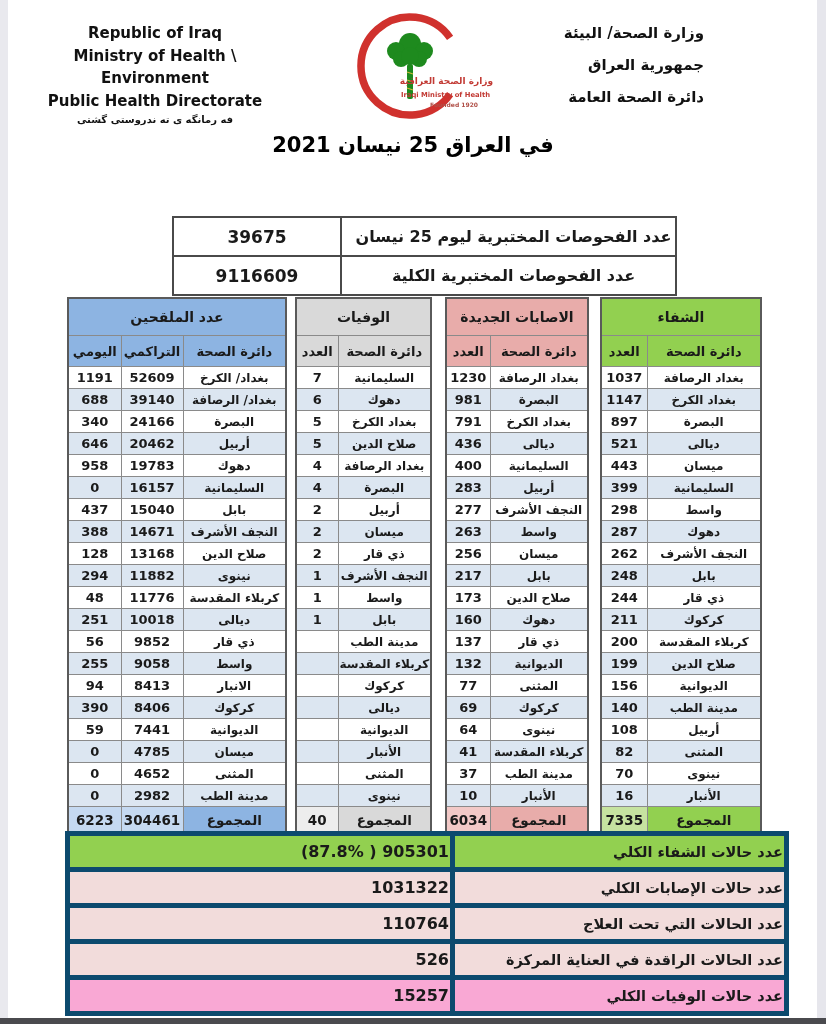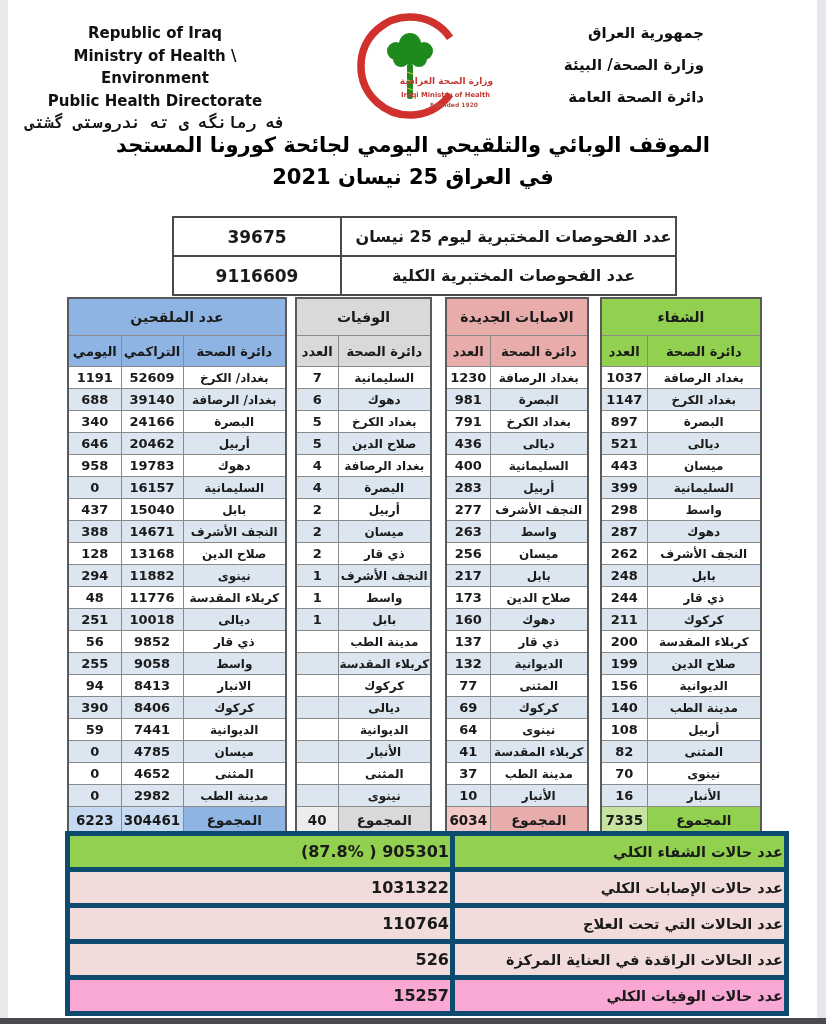--- a/index.html
+++ b/index.html
@@ -11,21 +11,21 @@
   .page{position:absolute;inset:0;}
 
   
   .edge-left{position:absolute;left:0;top:0;width:8px;height:1024px;background:#e9e9ee;}
   .edge-right{position:absolute;right:0;top:0;width:9px;height:1024px;background:#e6e6ec;}
   .bottom-bar{position:absolute;left:0;bottom:0;width:826px;height:6px;background:#4a4a4e;}
 
   
   .hdr-left{position:absolute;left:22px;top:22px;width:266px;text-align:center;
     font-weight:bold;font-size:15px;line-height:1.5;color:#111;direction:ltr;}
-  .hdr-left .ku{font-size:16px;direction:rtl;font-family:Liberation Mono, monospace;}
+  .hdr-left .ku{font-size:10px;direction:rtl;}
   .hdr-right{position:absolute;right:122px;top:24px;width:220px;text-align:right;
     font-weight:bold;font-size:15px;color:#111;direction:rtl;}
   .hdr-right div{margin-bottom:14px;}
   .logo{position:absolute;left:330px;top:8px;width:185px;height:112px;}
 
   
   .doc-title{position:absolute;left:60px;top:130px;width:706px;text-align:center;
     font-weight:bold;color:#000;direction:rtl;}
   .doc-title .l1{font-size:21px;line-height:1.5;}
   .doc-title .l2{font-size:21px;line-height:1.5;}
@@ -109,27 +109,26 @@
         <line x1="77" y1="72" x2="83" y2="74"></line>
         <line x1="77" y1="80" x2="83" y2="82"></line>
       </g>
       <text x="163" y="76" text-anchor="end" font-size="9" font-weight="bold" fill="#C23a34">وزارة الصحة العراقية</text>
       <text x="160" y="89" text-anchor="end" font-size="6.8" font-weight="bold" fill="#C23a34">Iraqi Ministry of Health</text>
       <text x="148" y="99" text-anchor="end" font-size="6" font-weight="bold" fill="#b05048">Founded 1920</text>
     </svg>
   </div>
 
   <div class="hdr-right">
+    <div>وزارة الصحة/ البيئة</div>
     <div>جمهورية العراق</div>
-    <div>وزارة الصحة/ البيئة</div>
     <div>دائرة الصحة العامة</div>
   </div>
 
   <div class="doc-title">
-    <div class="l1">الموقف الوبائي والتلقيحي اليومي لجائحة كورونا المستجد</div>
     <div class="l2">في العراق  25  نيسان 2021</div>
   </div>
 
   <table class="tests">
     <tbody>
         <tr>
       <td class="lbl">عدد الفحوصات المختبرية  ليوم 25 نيسان</td>
       <td class="val">39675</td>
     </tr>
     <tr>

